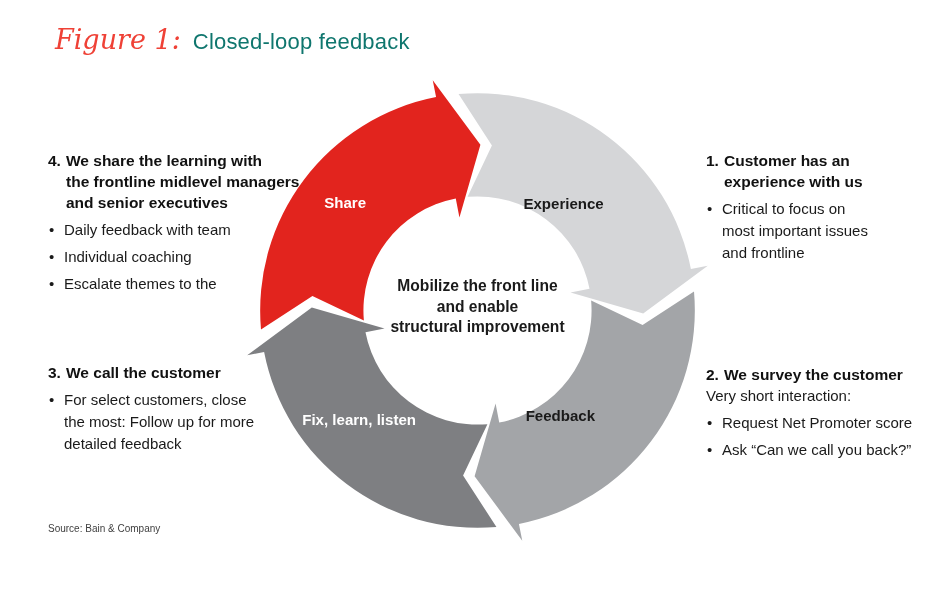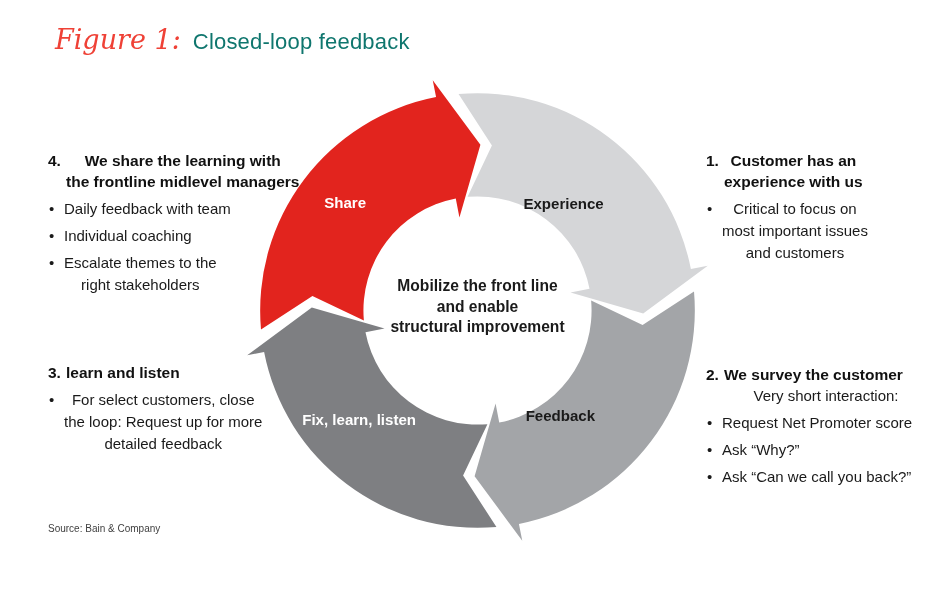--- a/index.html
+++ b/index.html
@@ -60,21 +60,21 @@
   
   .block { position: absolute; }
   .block .heading {
     display: flex;
     font-weight: 700;
     font-size: 15.5px;
     line-height: 21px;
     color: #111111;
   }
   .block .num { width: 18px; flex: 0 0 18px; }
-  .block .hline, .block .bline, .block .intro { white-space: nowrap; text-align: center; }
+  .block .hline, .block .bline, .block .intro { white-space: nowrap; }
   .block .intro {
     font-size: 15px;
     line-height: 22px;
     padding-left: 0;
     color: #1a1a1a;
   }
   .bullet {
     display: flex;
     margin-top: 5px;
     font-size: 15px;
@@ -124,78 +124,78 @@
     <text class="center-line" x="230" y="231" text-anchor="middle">and enable</text>
     <text class="center-line" x="230" y="250" text-anchor="middle">structural improvement</text>
   </svg>
 
   <div class="block b-left" style="top:150px;">
     <div class="heading">
       <span class="num">4.</span>
       <span class="htext">
         <div class="hline">We share the learning with</div>
         <div class="hline">the frontline midlevel managers</div>
+        <div class="hline">and senior executives</div>
       </span>
     </div>
     <div class="bullets">
       <div class="bullet">
         <span class="dot"></span>
         <span>
             <div class="bline">Daily feedback with team</div>
           </span>
       </div>
       <div class="bullet">
         <span class="dot"></span>
         <span>
             <div class="bline">Individual coaching</div>
           </span>
       </div>
       <div class="bullet">
         <span class="dot"></span>
         <span>
           <div class="bline">Escalate themes to the</div>
-          <div class="bline">right stakeholders</div>
         </span>
       </div>
     </div>
   </div>
 
   <div class="block b-right" style="top:150px;">
     <div class="heading">
       <span class="num">1.</span>
       <span class="htext">
         <div class="hline">Customer has an</div>
         <div class="hline">experience with us</div>
       </span>
     </div>
     <div class="bullets">
       <div class="bullet">
         <span class="dot"></span>
         <span>
           <div class="bline">Critical to focus on</div>
           <div class="bline">most important issues</div>
-          <div class="bline">and customers</div>
+          <div class="bline">and frontline</div>
         </span>
       </div>
     </div>
   </div>
 
   <div class="block b-left" style="top:362px;">
     <div class="heading">
       <span class="num">3.</span>
       <span class="htext">
-        <div class="hline">learn and listen</div>
+        <div class="hline">We call the customer</div>
       </span>
     </div>
     <div class="bullets">
       <div class="bullet">
         <span class="dot"></span>
         <span>
           <div class="bline">For select customers, close</div>
-          <div class="bline">the loop: Request up for more</div>
+          <div class="bline">the most: Follow up for more</div>
           <div class="bline">detailed feedback</div>
         </span>
       </div>
     </div>
   </div>
 
   <div class="block b-right" style="top:364px;">
     <div class="heading">
       <span class="num">2.</span>
       <span class="htext">
@@ -206,26 +206,20 @@
     <div class="bullets" style="margin-top:2px;">
       <div class="bullet">
         <span class="dot"></span>
         <span>
             <div class="bline">Request Net Promoter score</div>
           </span>
       </div>
       <div class="bullet">
         <span class="dot"></span>
         <span>
-            <div class="bline">Ask “Why?”</div>
-          </span>
-      </div>
-      <div class="bullet">
-        <span class="dot"></span>
-        <span>
             <div class="bline">Ask “Can we call you back?”</div>
           </span>
       </div>
     </div>
   </div>
 
   <div class="source">Source: Bain &amp; Company</div>
 
 </div>
 

